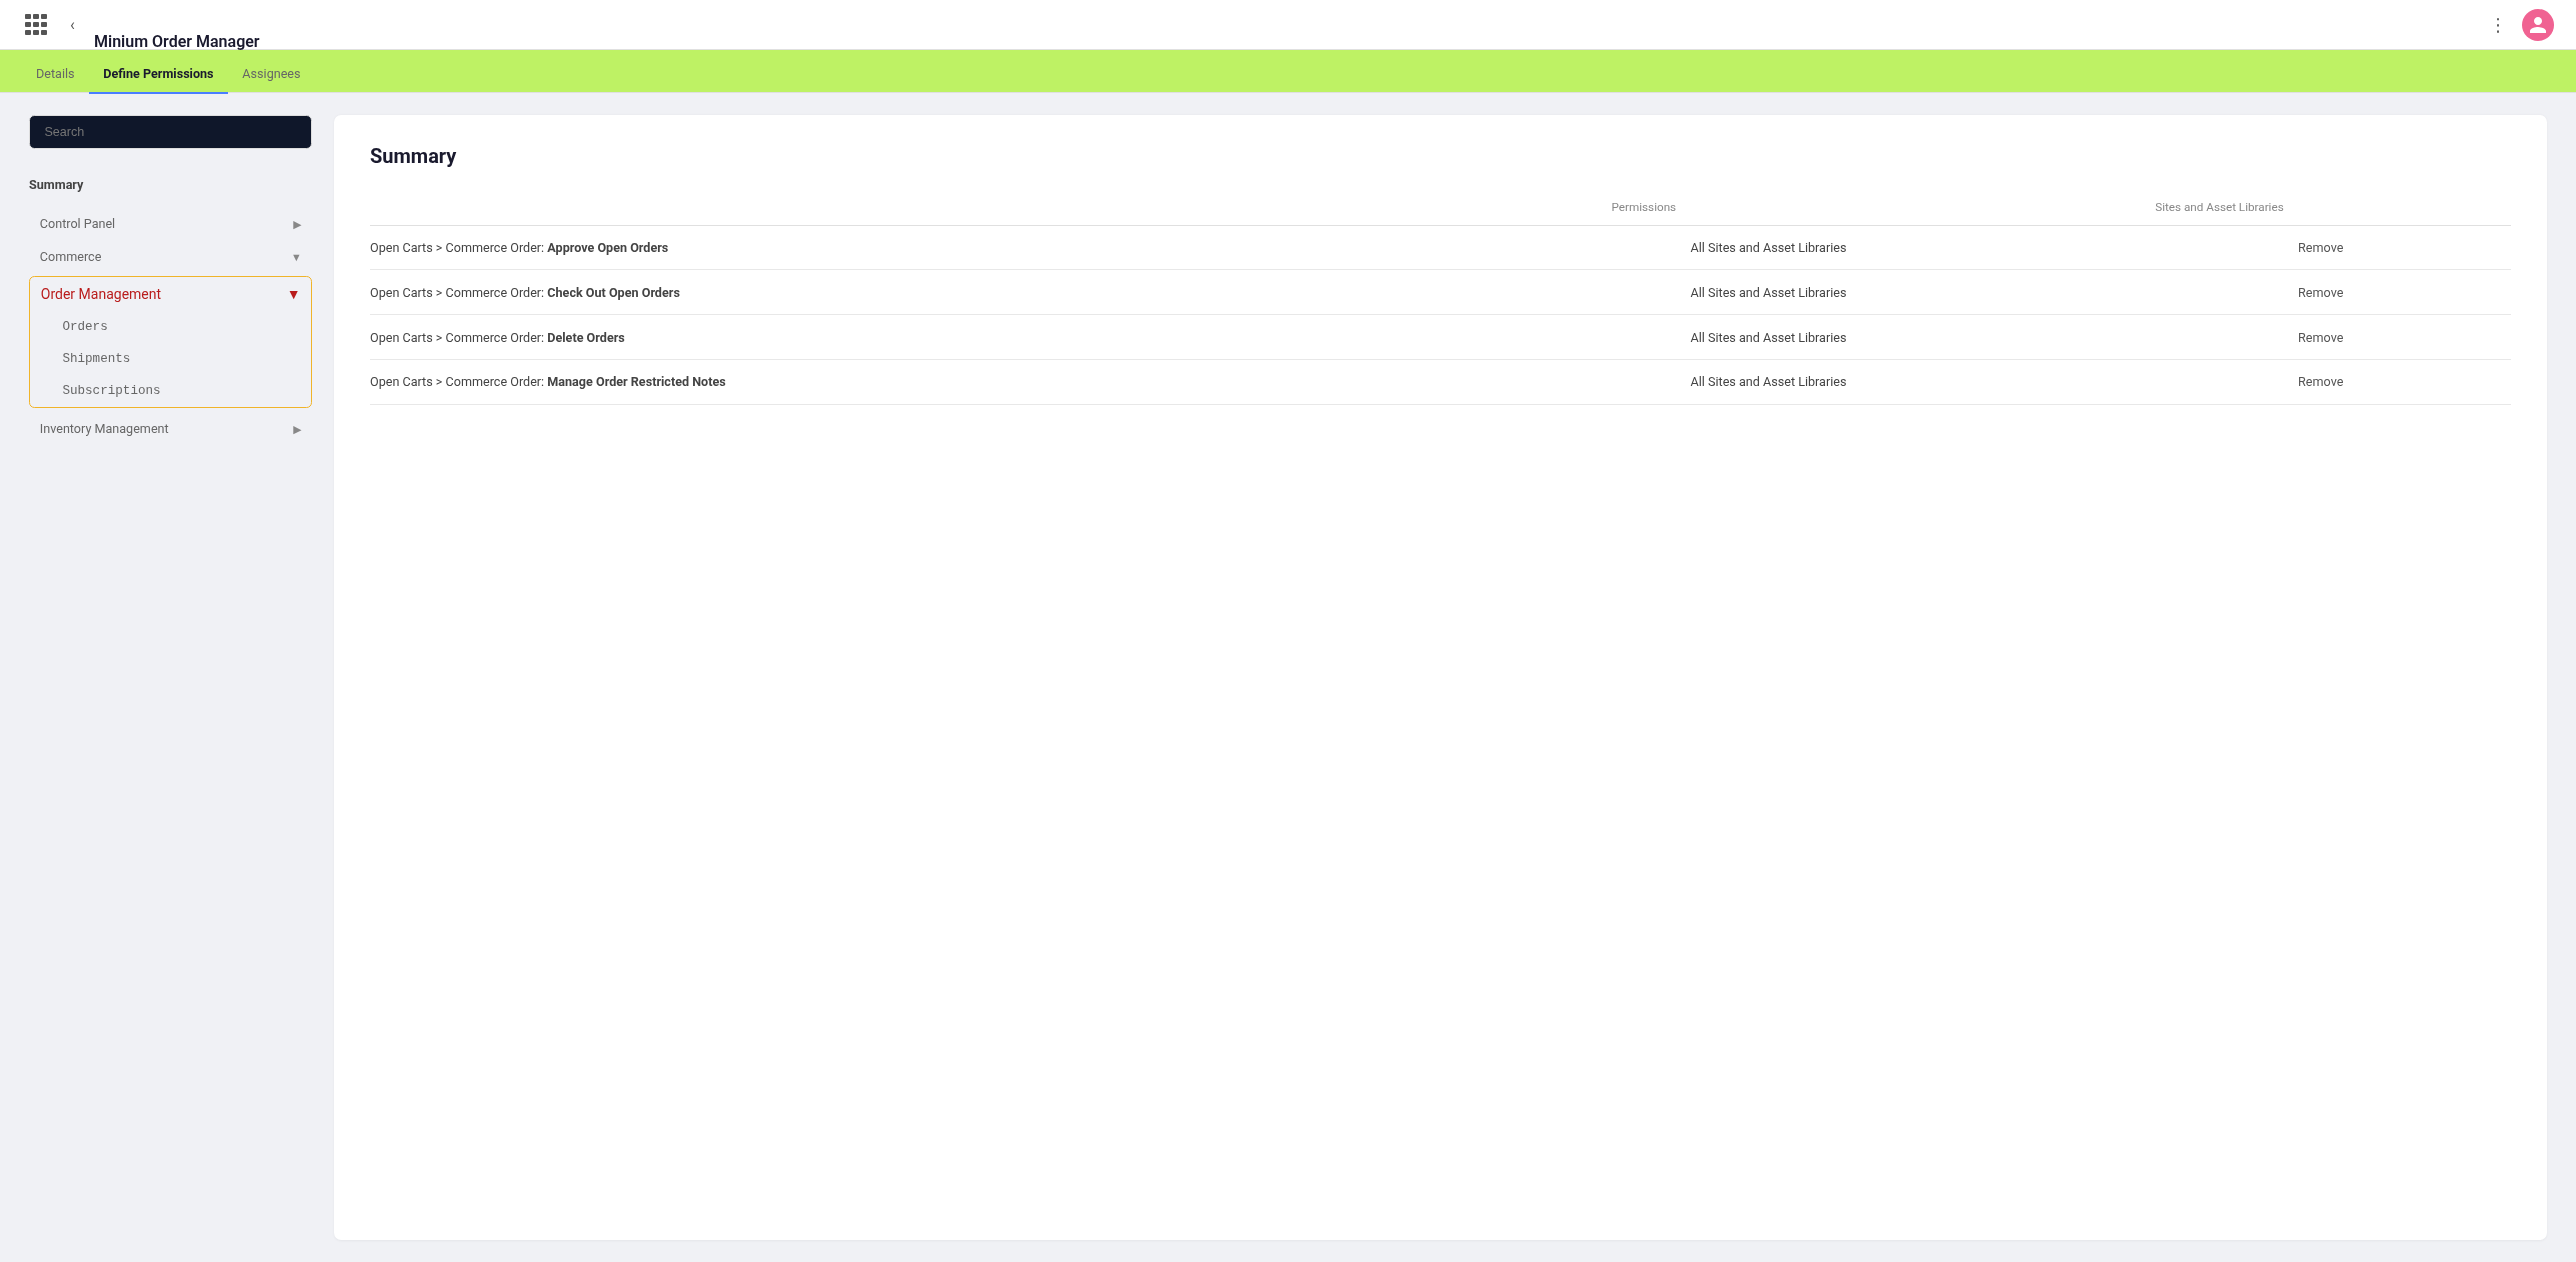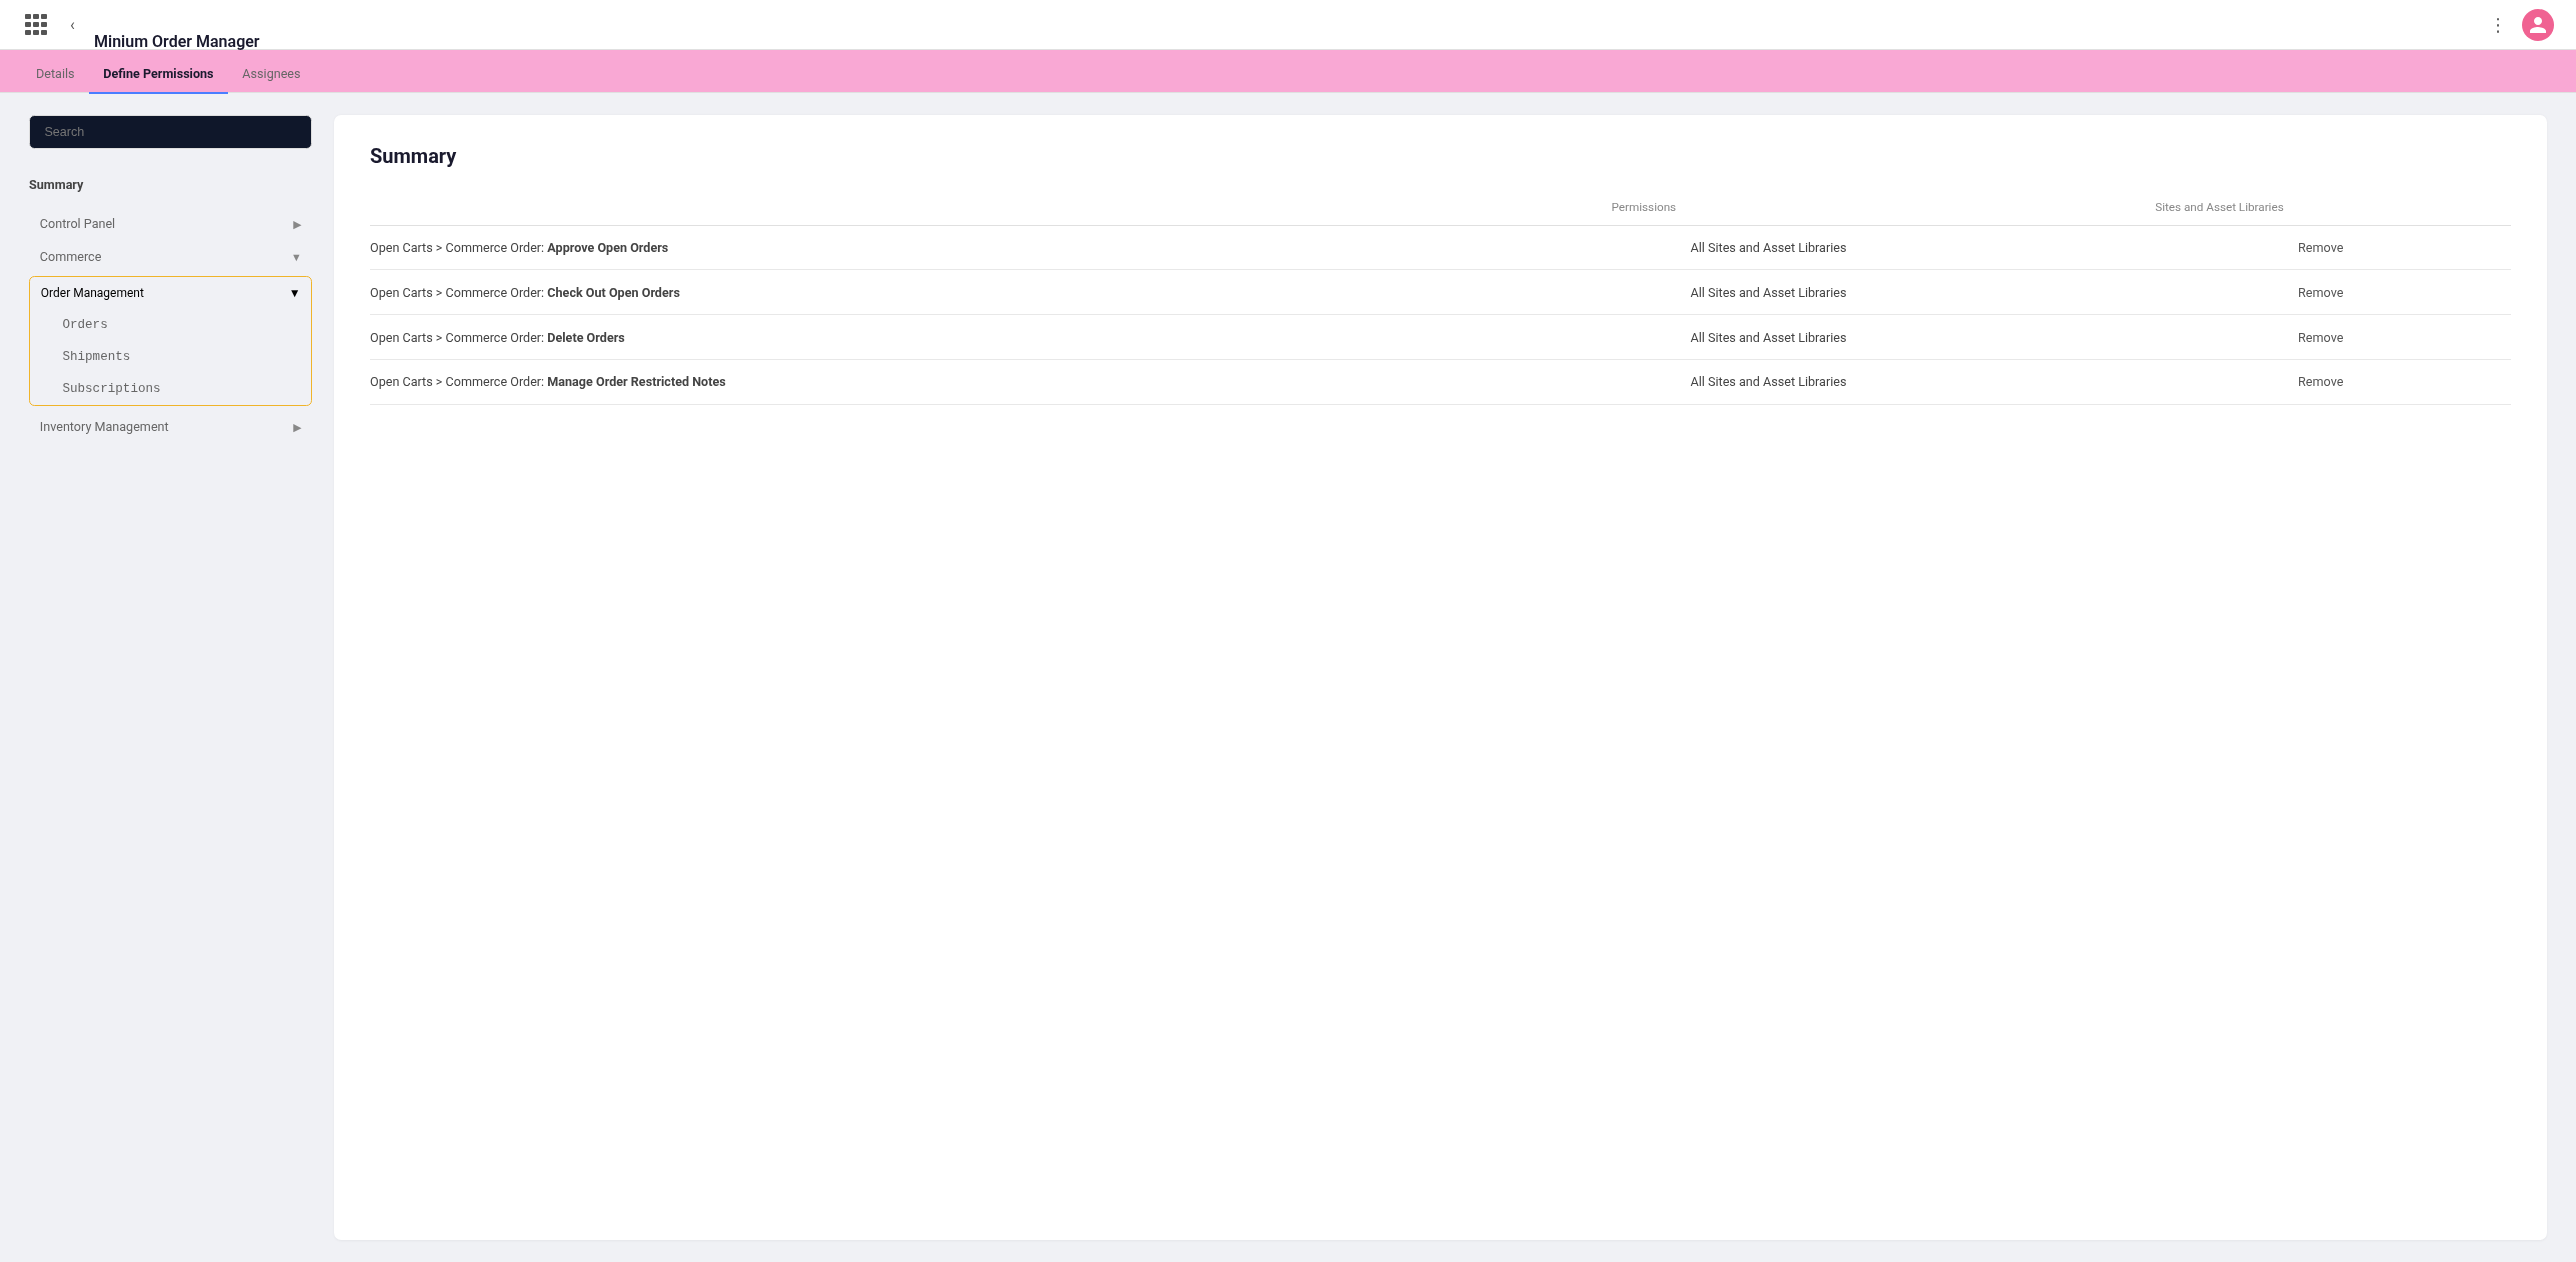--- a/index.html
+++ b/index.html
@@ -78,21 +78,21 @@
       display: flex;
       align-items: center;
       justify-content: center;
       cursor: pointer;
       color: white;
       font-size: 18px;
     }
 
     
     .tab-bar {
-      background: #f9a8d4;
+      background: #bef264;
       display: flex;
       align-items: flex-end;
       padding: 0 21.6px;
       height: 43px;
       border-bottom: 1.8px solid #e0e0e0;
       text-align: center;
     }
     .tab {
       padding: 10.8px 14.4px;
       cursor: pointer;
@@ -164,22 +164,22 @@
       border-radius: 5.4px;
       overflow: hidden;
       margin: 3.6px 0;
     }
     .order-management-header {
       display: flex;
       align-items: center;
       justify-content: space-between;
       padding: 9px 10.8px;
       cursor: pointer;
-      font-size: 12px;
-      color: #000000;
+      font-size: 14px;
+      color: #b91c1c;
     }
     .order-management-sub {
       padding-left: 21.6px;
     }
     .order-management-sub .sidebar-item {
       color: #666;
       font-size: 12.6px;
       font-family: Liberation Mono, monospace;
     }
 

